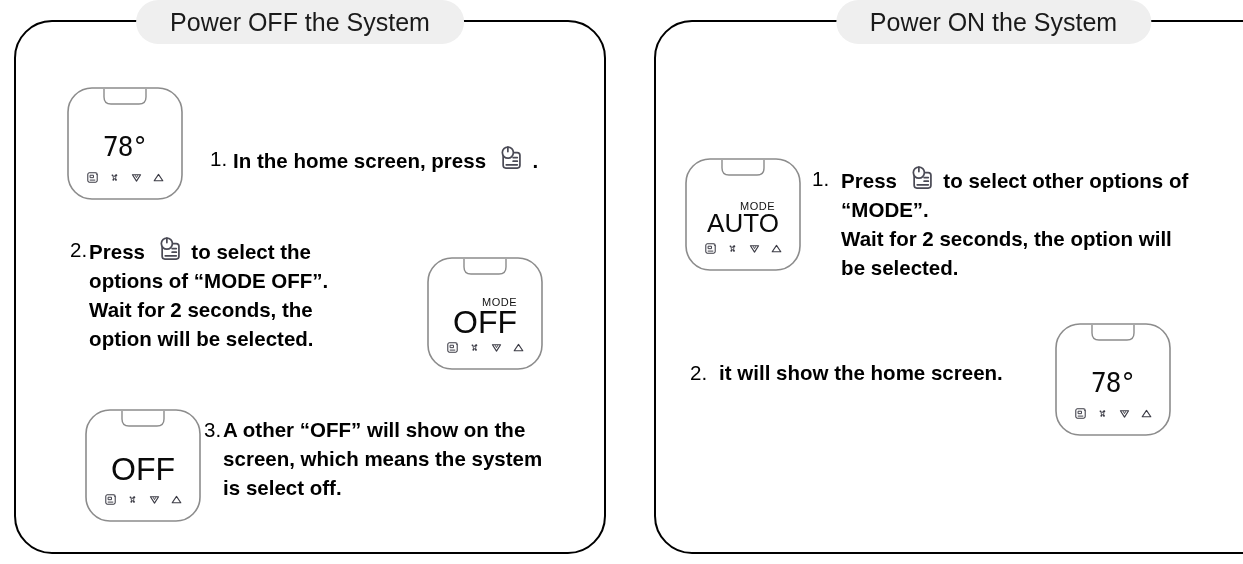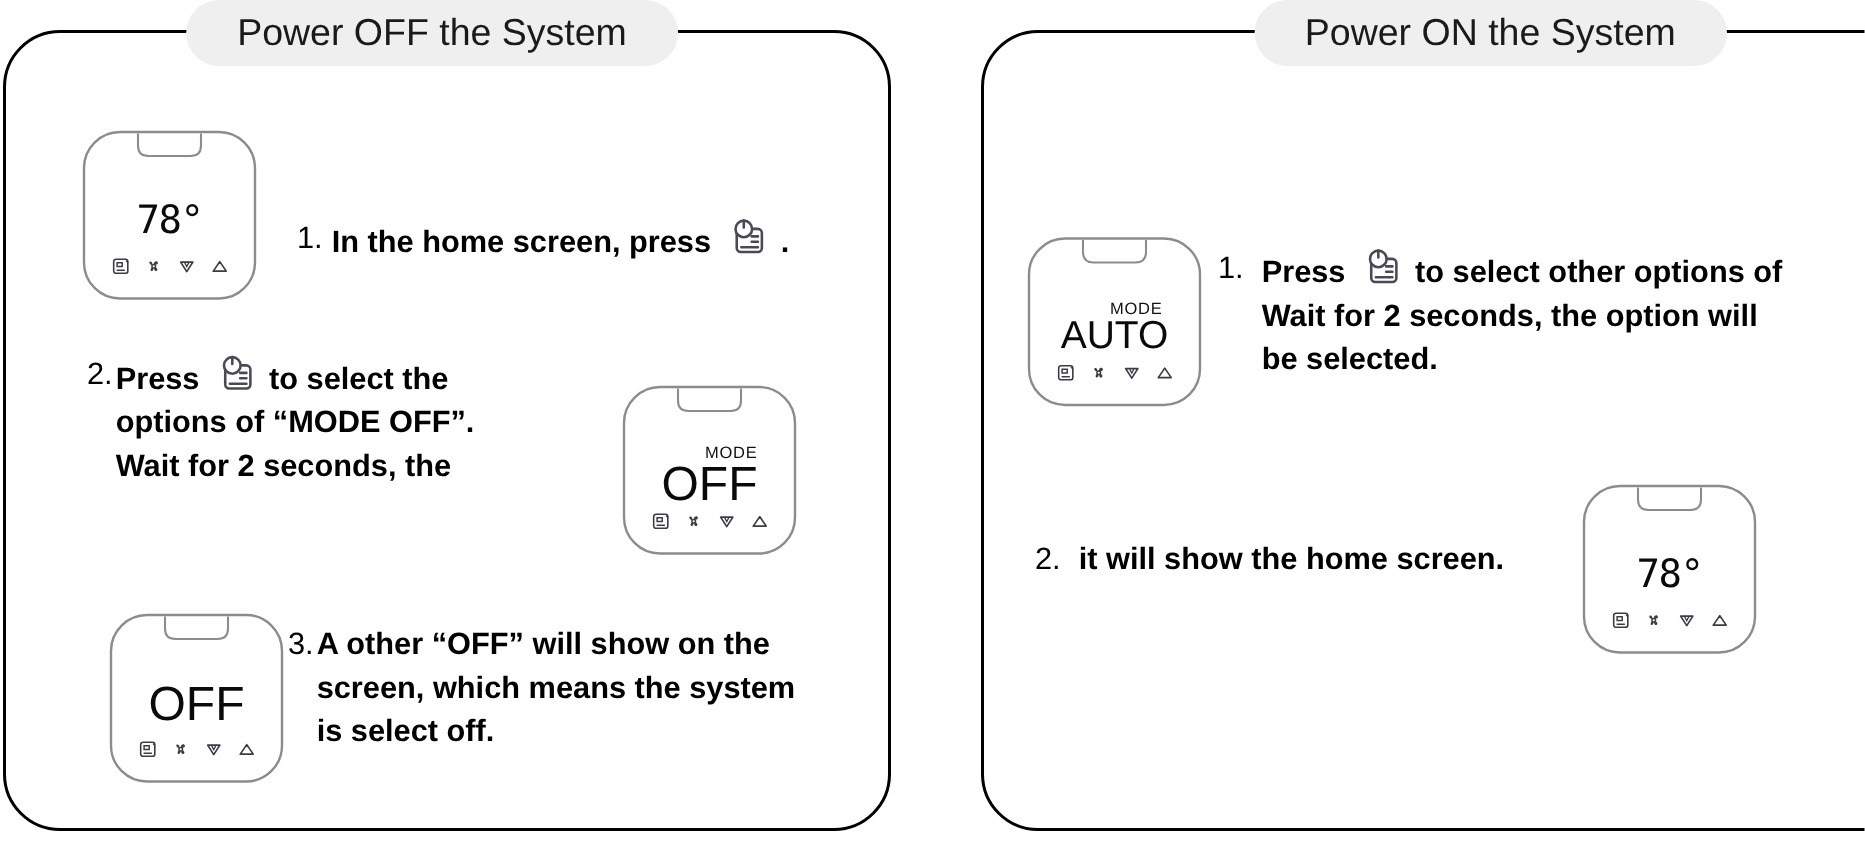--- a/index.html
+++ b/index.html
@@ -22,21 +22,21 @@
   }
 
   
   .panel {
     position: absolute;
     box-sizing: border-box;
     border: 2.5px solid #000000;
     border-radius: 38px;
     background: #ffffff;
   }
-  #panel-off  { left: 2px;  top: 20px; width: 592px; height: 534px; }
+  #panel-off  { left: 14px;  top: 20px; width: 592px; height: 534px; }
   #panel-on   { left: 654px; top: 20px; width: 679px; height: 534px; }
 
   
   .panel-title {
     position: absolute;
     top: -22px;
     background: #efefef;
     border-radius: 24px;
     height: 44px;
     line-height: 44px;
@@ -231,20 +231,21 @@
             <svg width="29" height="29" viewBox="0 0 32 32">
               <rect x="9" y="9.5" width="18.5" height="17" rx="3" fill="#ffffff" stroke="#4a4a55" stroke-width="1.9"></rect>
               <path d="M20 15 h4.6 M20 19 h4.6 M12.4 23 h12.2" stroke="#4a4a55" stroke-width="1.9" stroke-linecap="round"></path>
               <circle cx="14.2" cy="9.5" r="6.1" fill="#ffffff" stroke="#4a4a55" stroke-width="1.9"></circle>
               <path d="M14.2 3.4 v5.0" stroke="#4a4a55" stroke-width="1.9" stroke-linecap="round"></path>
             </svg>
           </span><span> to    select    the</span>
         </span>
         <span class="step-line">options of “MODE  OFF”.</span>
         <span class="step-line">Wait  for  2  seconds,  the</span>
+        <span class="step-line">option will be  selected.</span>
       </span>
     </div>
 
     <div class="thermostat dev-lg" style="left:68px; top:386px;">
       <svg class="thermo-svg" viewBox="0 0 118 115" xmlns="http://www.w3.org/2000/svg">
         <rect x="2" y="2" width="114" height="111" rx="24" ry="24" fill="#ffffff" stroke="#8c8c8c" stroke-width="1.6"></rect>
         <path d="M 38 3 L 38 11 Q 38 18 45 18 L 73 18 Q 80 18 80 11 L 80 3" fill="none" stroke="#8c8c8c" stroke-width="1.4"></path>
       </svg>
       <div class="thermo-face">
         <div class="thermo-value word">OFF</div>
@@ -325,20 +326,21 @@
         <span class="step-line">
           <span>Press </span><span class="inline-power">
             <svg width="29" height="29" viewBox="0 0 32 32">
               <rect x="9" y="9.5" width="18.5" height="17" rx="3" fill="#ffffff" stroke="#4a4a55" stroke-width="1.9"></rect>
               <path d="M20 15 h4.6 M20 19 h4.6 M12.4 23 h12.2" stroke="#4a4a55" stroke-width="1.9" stroke-linecap="round"></path>
               <circle cx="14.2" cy="9.5" r="6.1" fill="#ffffff" stroke="#4a4a55" stroke-width="1.9"></circle>
               <path d="M14.2 3.4 v5.0" stroke="#4a4a55" stroke-width="1.9" stroke-linecap="round"></path>
             </svg>
           </span><span> to select other options of</span>
         </span>
+        <span class="step-line">“MODE”.</span>
         <span class="step-line">Wait for 2 seconds, the option will</span>
         <span class="step-line">be selected.</span>
       </span>
     </div>
 
     <div class="thermostat dev-lg" style="left:398px; top:300px;">
       <svg class="thermo-svg" viewBox="0 0 118 115" xmlns="http://www.w3.org/2000/svg">
         <rect x="2" y="2" width="114" height="111" rx="24" ry="24" fill="#ffffff" stroke="#8c8c8c" stroke-width="1.6"></rect>
         <path d="M 38 3 L 38 11 Q 38 18 45 18 L 73 18 Q 80 18 80 11 L 80 3" fill="none" stroke="#8c8c8c" stroke-width="1.4"></path>
       </svg>

